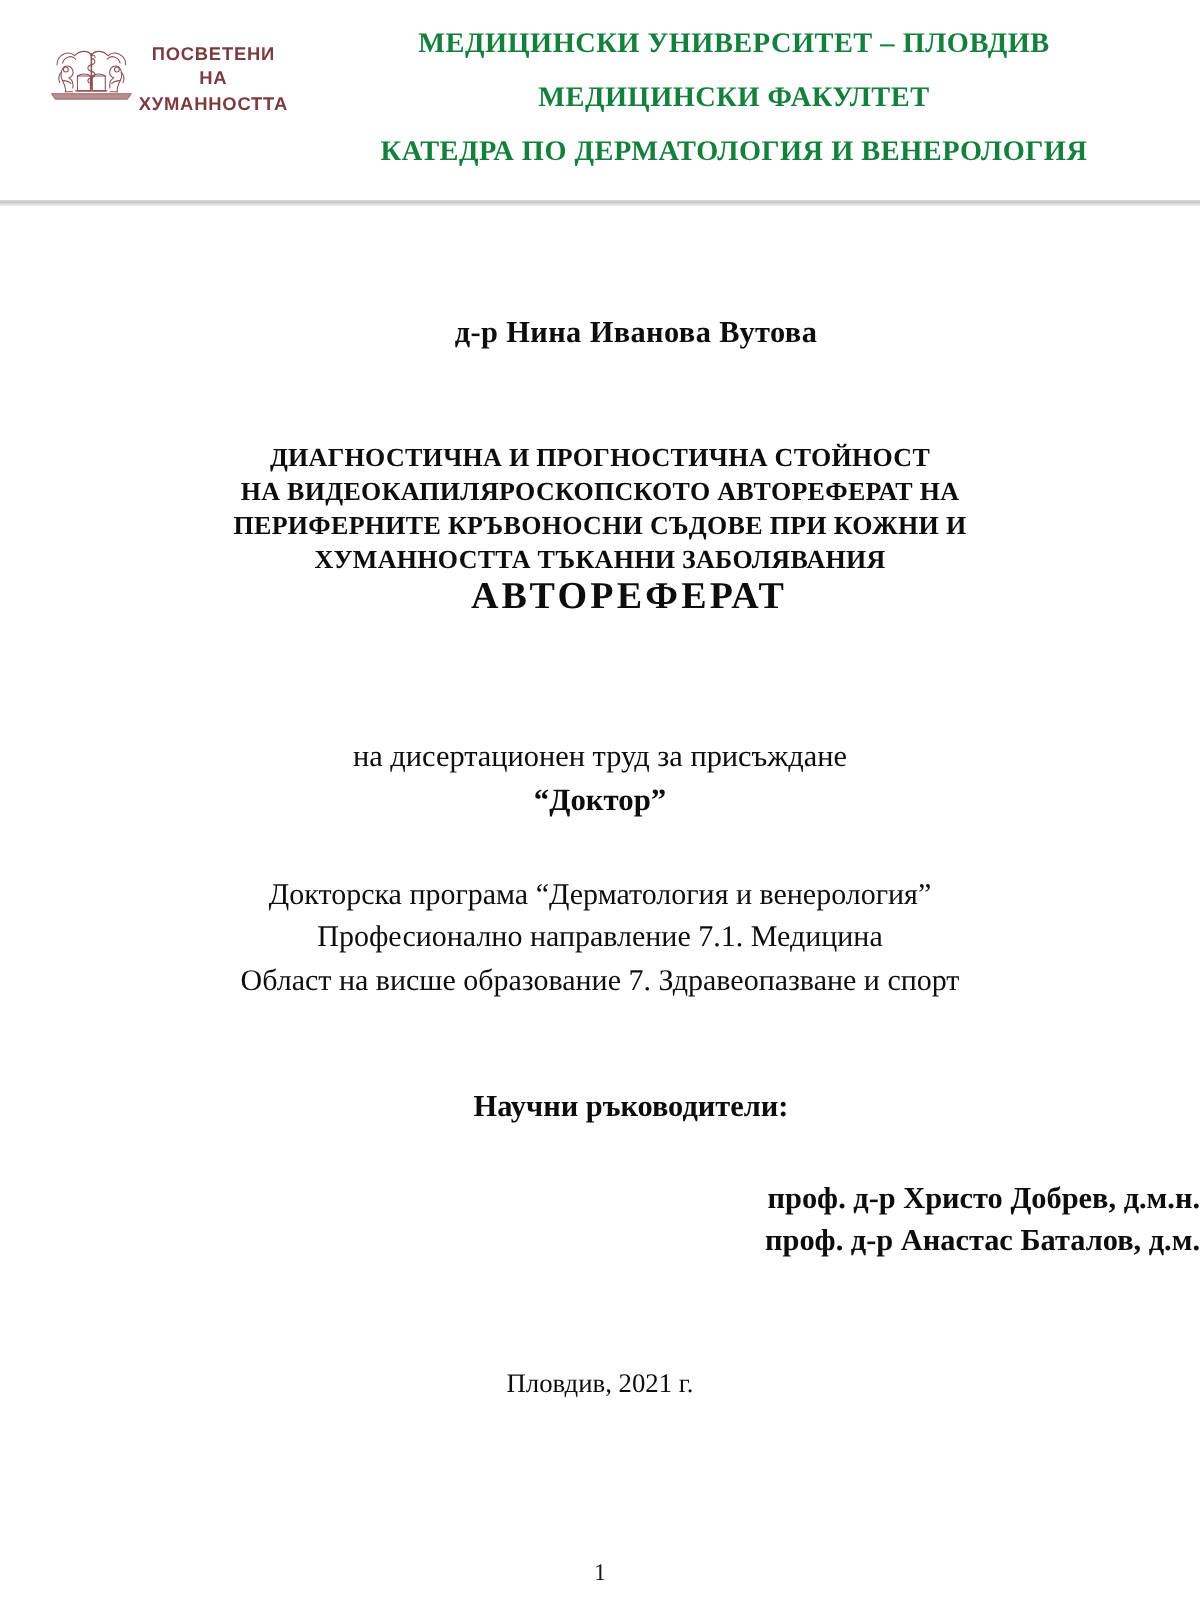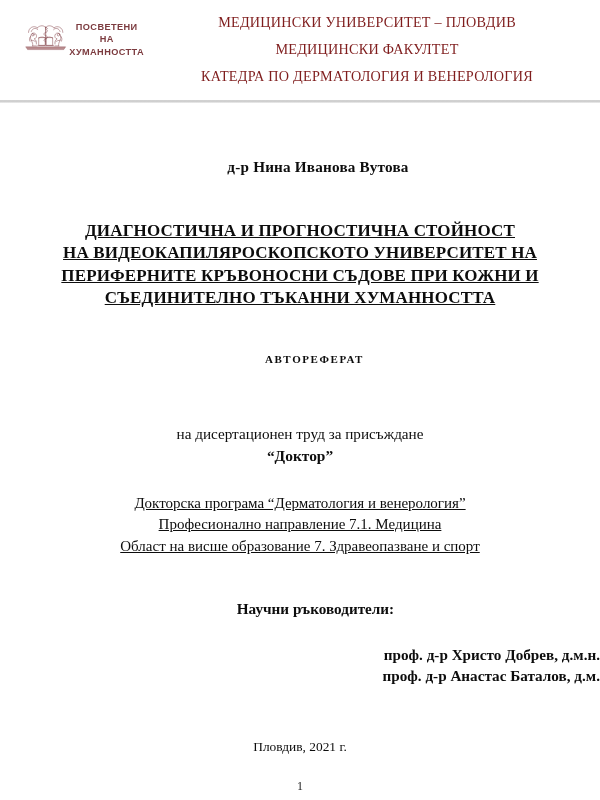--- a/index.html
+++ b/index.html
@@ -62,24 +62,24 @@
 
   .header-text {
     flex: 1 1 auto;
     text-align: center;
     padding-top: 9px;
     padding-left: 4px;
   }
 
   .header-line {
     font-family: "Liberation Serif", "DejaVu Serif", serif;
-    font-weight: 400;
+    font-weight: 700;
     font-size: 14.2px;
     letter-spacing: 0.25px;
-    color: #7f1d1d;
+    color: #15803d;
     line-height: 1.0;
     margin-bottom: 13px;
     white-space: nowrap;
   }
   .header-line.l3 {
     font-size: 14.2px;
     margin-bottom: 0;
   }
 
   .divider {
@@ -105,31 +105,29 @@
     margin-left: 36px;
   }
 
   .title-block {
     margin: 0 auto;
     width: 540px;
   }
 
   .title-line {
     font-weight: 700;
-    font-size: 17px;
+    font-size: 13px;
     letter-spacing: 0.15px;
     line-height: 1.31;
     white-space: nowrap;
-    text-decoration: underline;
   }
 
   .abstract-word {
-    margin-top: 44px;
-    font-weight: 700;
-    font-size: 11px;
+    font-weight: 700;
+    font-size: 19px;
     letter-spacing: 1.6px;
     padding-left: 29px;
   }
 
   .degree-block {
     margin-top: 58px;
     line-height: 1.42;
   }
   .degree-line {
     font-size: 15.2px;
@@ -141,21 +139,20 @@
   }
 
   .program-block {
     margin-top: 26px;
     line-height: 1.45;
   }
   .program-line {
     font-size: 15px;
     font-weight: 400;
     white-space: nowrap;
-    text-decoration: underline;
   }
 
   .supervisors-label {
     margin-top: 42px;
     font-weight: 700;
     font-size: 15.2px;
     padding-left: 31px;
   }
 
   .supervisors-list {
@@ -247,23 +244,23 @@
   </div>
 
   <div class="divider"></div>
 
   <div class="content">
 
     <div class="author">д-р Нина Иванова Вутова</div>
 
     <div class="title-block">
       <div class="title-line">ДИАГНОСТИЧНА И ПРОГНОСТИЧНА СТОЙНОСТ</div>
-      <div class="title-line">НА ВИДЕОКАПИЛЯРОСКОПСКОТО УНИВЕРСИТЕТ НА</div>
+      <div class="title-line">НА ВИДЕОКАПИЛЯРОСКОПСКОТО АВТОРЕФЕРАТ НА</div>
       <div class="title-line">ПЕРИФЕРНИТЕ КРЪВОНОСНИ СЪДОВЕ ПРИ КОЖНИ И</div>
-      <div class="title-line">СЪЕДИНИТЕЛНО ТЪКАННИ ХУМАННОСТТА</div>
+      <div class="title-line">ХУМАННОСТТА ТЪКАННИ ЗАБОЛЯВАНИЯ</div>
     </div>
 
     <div class="abstract-word">АВТОРЕФЕРАТ</div>
 
     <div class="degree-block">
       <div class="degree-line">на дисертационен труд за присъждане</div>
       <div class="degree-line strong">“Доктор”</div>
     </div>
 
     <div class="program-block">

